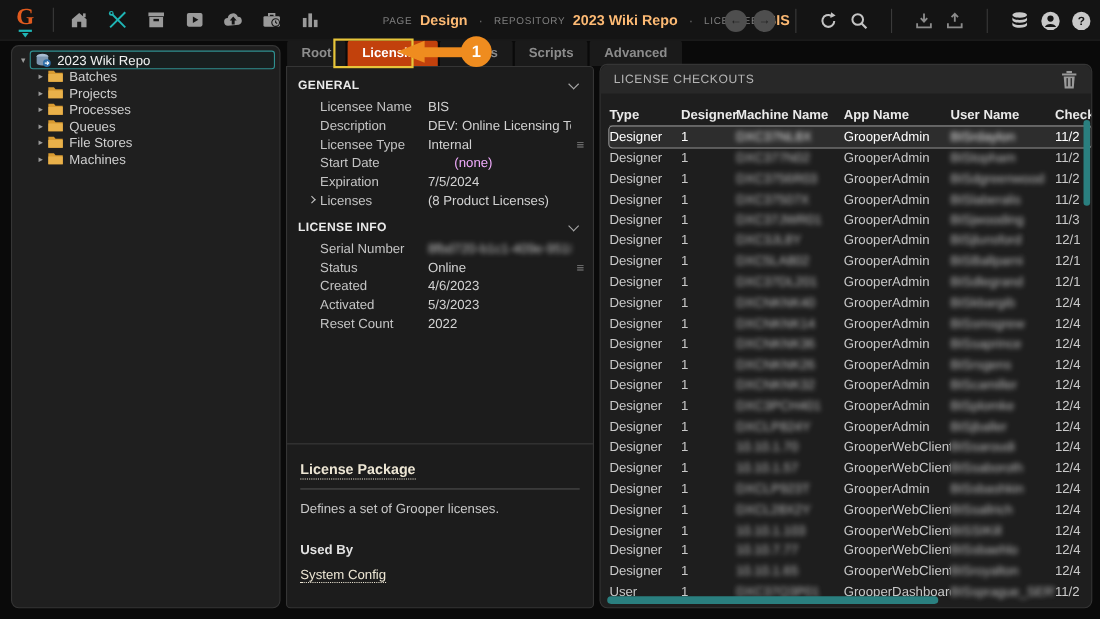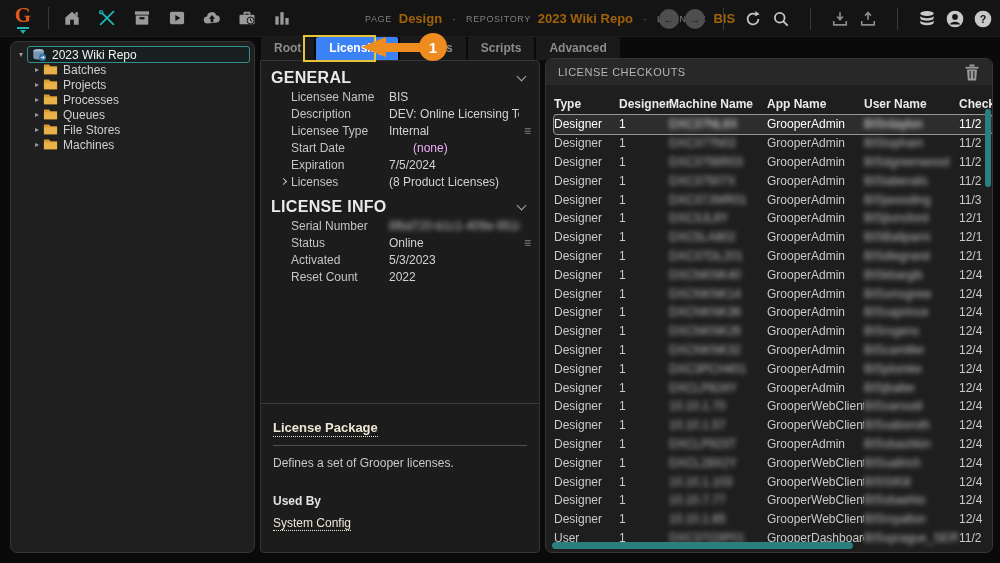--- a/index.html
+++ b/index.html
@@ -8,46 +8,46 @@
 
 .topbar{position:absolute;left:0;top:0;width:1000px;height:37px;background:#141414;display:flex;align-items:center;padding:0 10px;border-bottom:1px solid #1e1e1e;}
 .logo{width:26px;height:30px;position:relative;text-align:center;cursor:pointer;}
 .logo-g{font-family:"Liberation Serif",serif;font-weight:bold;font-size:21px;color:#e05a1e;line-height:24px;}
 .logo-anchor{position:absolute;left:50%;bottom:1px;width:12px;height:5px;margin-left:-6px;border-top:2px solid #1fb5b5;}
 .logo-anchor:after{content:"";position:absolute;left:50%;top:1px;margin-left:-3px;border-left:3px solid transparent;border-right:3px solid transparent;border-top:4px solid #1fb5b5;}
 .vdiv{width:1px;height:22px;background:#3a3a3a;margin:0 12px;}
 .tb-icons{display:flex;align-items:center;gap:13px;}
 .tb-icon{width:22px;height:22px;display:inline-flex;align-items:center;justify-content:center;cursor:pointer;}
 .tb-icon svg{width:20px;height:20px;}
-.crumbs{position:absolute;left:365px;top:0;height:37px;display:flex;align-items:center;gap:7px;white-space:nowrap;}
+.crumbs{position:absolute;left:348px;top:0;height:37px;display:flex;align-items:center;gap:7px;white-space:nowrap;}
 .crumb-label{font-size:9px;letter-spacing:.6px;color:#7f7f7f;}
-.crumb-value{font-size:13px;font-weight:bold;color:#a16207;}
+.crumb-value{font-size:13px;font-weight:bold;color:#fdba74;}
 .crumb-dot{color:#6a6a6a;font-size:12px;margin:0 3px;}
 .tb-right{position:absolute;right:6px;top:0;height:37px;display:flex;align-items:center;gap:6px;}
 .circle-btn{width:20px;height:20px;border-radius:50%;background:#4e4e4e;color:#1c1c1c;font-size:11px;font-weight:bold;display:inline-flex;align-items:center;justify-content:center;cursor:pointer;}
 
 .panel{position:absolute;background:#1f1f1f;border:1px solid #353535;border-radius:7px;}
 .left-panel{left:10px;top:41px;width:245px;height:512px;padding:5px 4px;}
 
 .tree{font-size:12px;}
 .tree-row{display:flex;align-items:center;height:15px;cursor:pointer;}
 .caret{width:12px;text-align:center;color:#9a9a9a;font-size:8px;flex:0 0 12px;}
 .tree-root-box{flex:1;display:flex;align-items:center;gap:5px;border:1px solid #2f9090;border-radius:3px;background:#181f1f;height:17px;padding:0 4px;color:#f2f2f2;}
 .tree-child{padding-left:16px;gap:0;}
 .tree-child .label{color:#cfcfcf;margin-left:5px;}
 .tree-icon{width:15px;height:13px;flex:0 0 15px;}
 
 .tabbar{position:absolute;left:261px;top:37px;height:23px;display:flex;gap:2px;align-items:stretch;justify-content:flex-end;}
 .tab{padding:4px 13px 3px;font-size:12px;font-weight:bold;color:#8c8c8c;background:#1a1a1a;border-radius:2px 2px 0 0;cursor:pointer;white-space:nowrap;}
-.tab.active{color:#ffffff;background:#3b82f6;}
+.tab.active{color:#ffffff;background:#c2410c;}
 
 .mid-panel{left:260px;top:60px;width:280px;height:493px;background:#1c1c1c;border-radius:0 4px 4px 4px;}
 .propgrid{padding:6px 6px 0 6px;}
 .psection{display:flex;align-items:center;height:21px;padding:0 4px;cursor:pointer;}
-.psection .ptitle{font-size:16px;font-weight:bold;color:#eaeaea;letter-spacing:.3px;flex:1;}
+.psection .ptitle{font-size:11px;font-weight:bold;color:#eaeaea;letter-spacing:.3px;flex:1;}
 .chev{width:7px;height:7px;border-right:1.5px solid #a8a8a8;border-bottom:1.5px solid #a8a8a8;transform:rotate(45deg);margin-right:4px;margin-top:-3px;}
 .chev-right{transform:rotate(-45deg);margin:0 4px 0 0;width:5px;height:5px;border-color:#c0c0c0;}
 .prow{display:flex;align-items:center;height:17px;padding-left:14px;font-size:12px;cursor:default;}
 .prow .pexp{width:10px;flex:0 0 10px;display:flex;align-items:center;}
 .prow .plabel{width:98px;flex:0 0 98px;color:#c4c4c4;}
 .prow .pvalue{flex:1;color:#d2d2d2;white-space:nowrap;overflow:hidden;}
 .prow .pmenu{width:14px;flex:0 0 14px;color:#808080;font-size:12px;text-align:right;padding-right:2px;}
 .pvalue.muted{color:#f0abfc;margin-left:24px;}
 .blur{filter:blur(2.5px);opacity:.9;}
 
@@ -396,20 +396,26 @@
           <span class="pmenu"></span>
         </div>
 
         <div class="prow">
           <span class="pexp"></span>
           <span class="plabel">Status</span>
           <span class="pvalue">Online</span>
           <span class="pmenu">≡</span>
         </div>
 
+        <div class="prow">
+          <span class="pexp"></span>
+          <span class="plabel">Created</span>
+          <span class="pvalue">4/6/2023</span>
+          <span class="pmenu"></span>
+        </div>
 
         <div class="prow">
           <span class="pexp"></span>
           <span class="plabel">Activated</span>
           <span class="pvalue">5/3/2023</span>
           <span class="pmenu"></span>
         </div>
 
         <div class="prow">
           <span class="pexp"></span>

